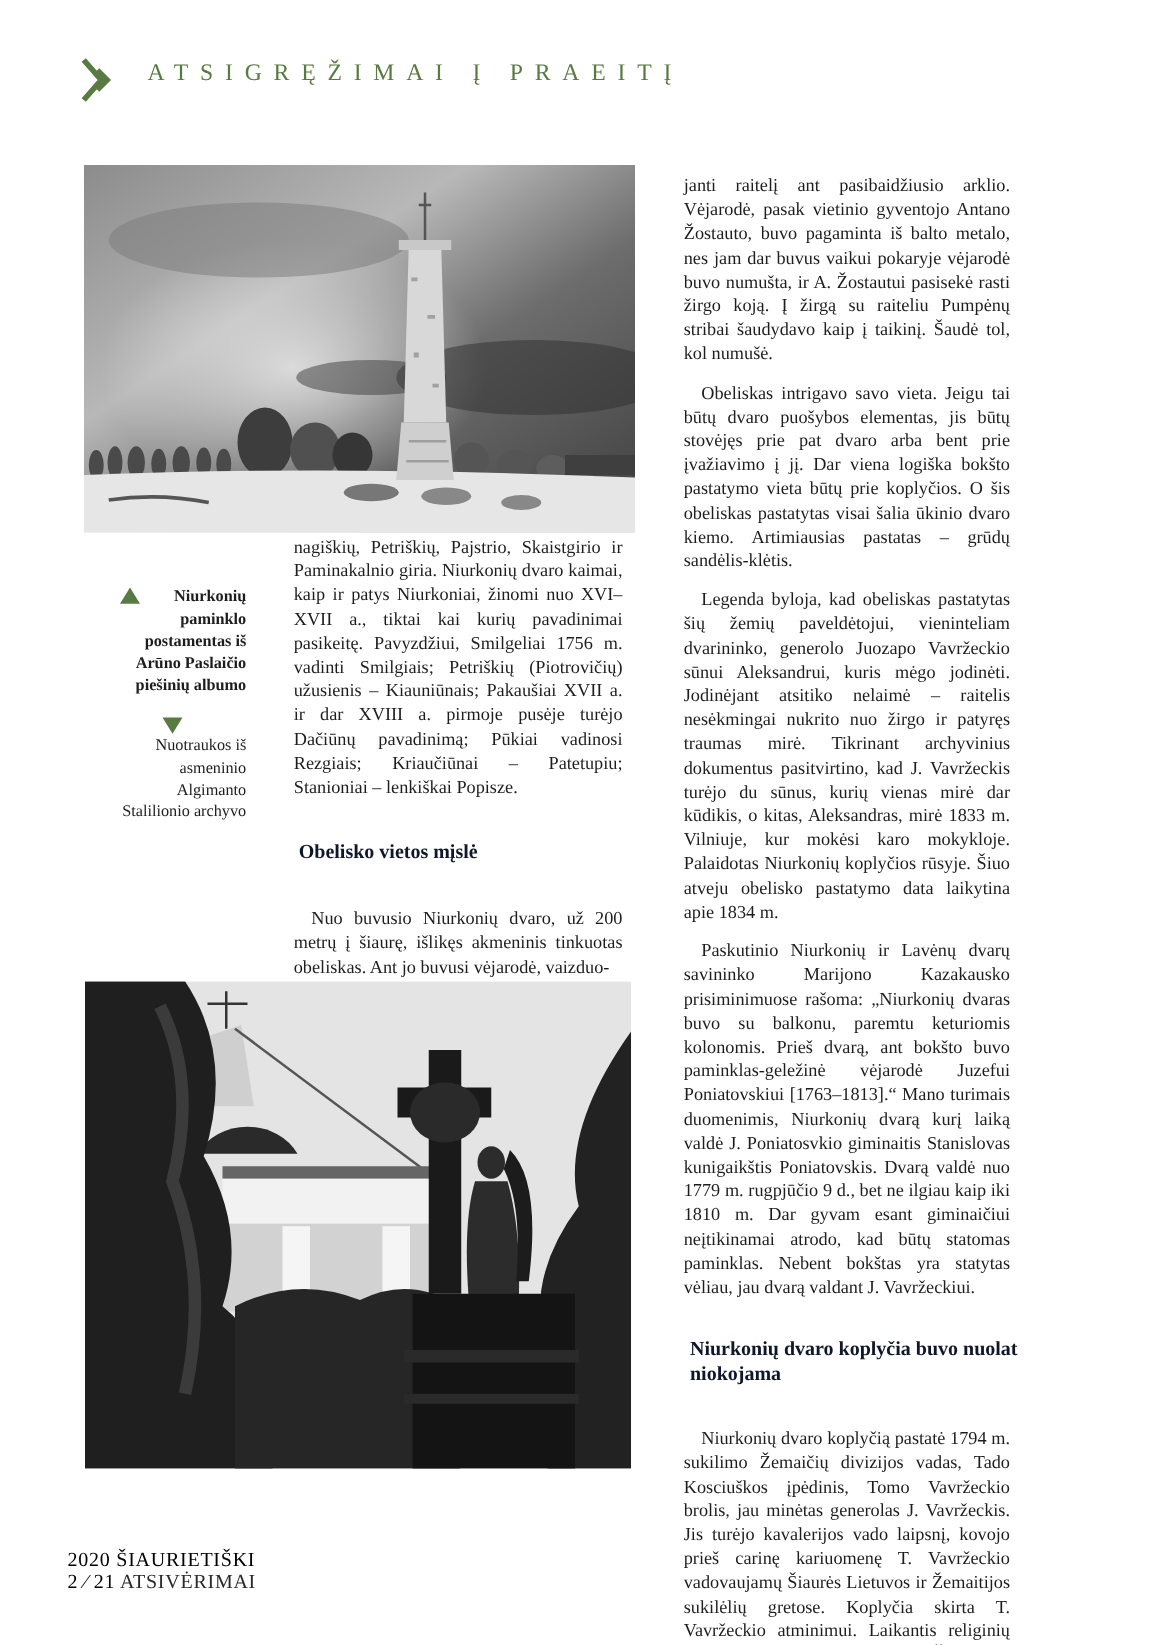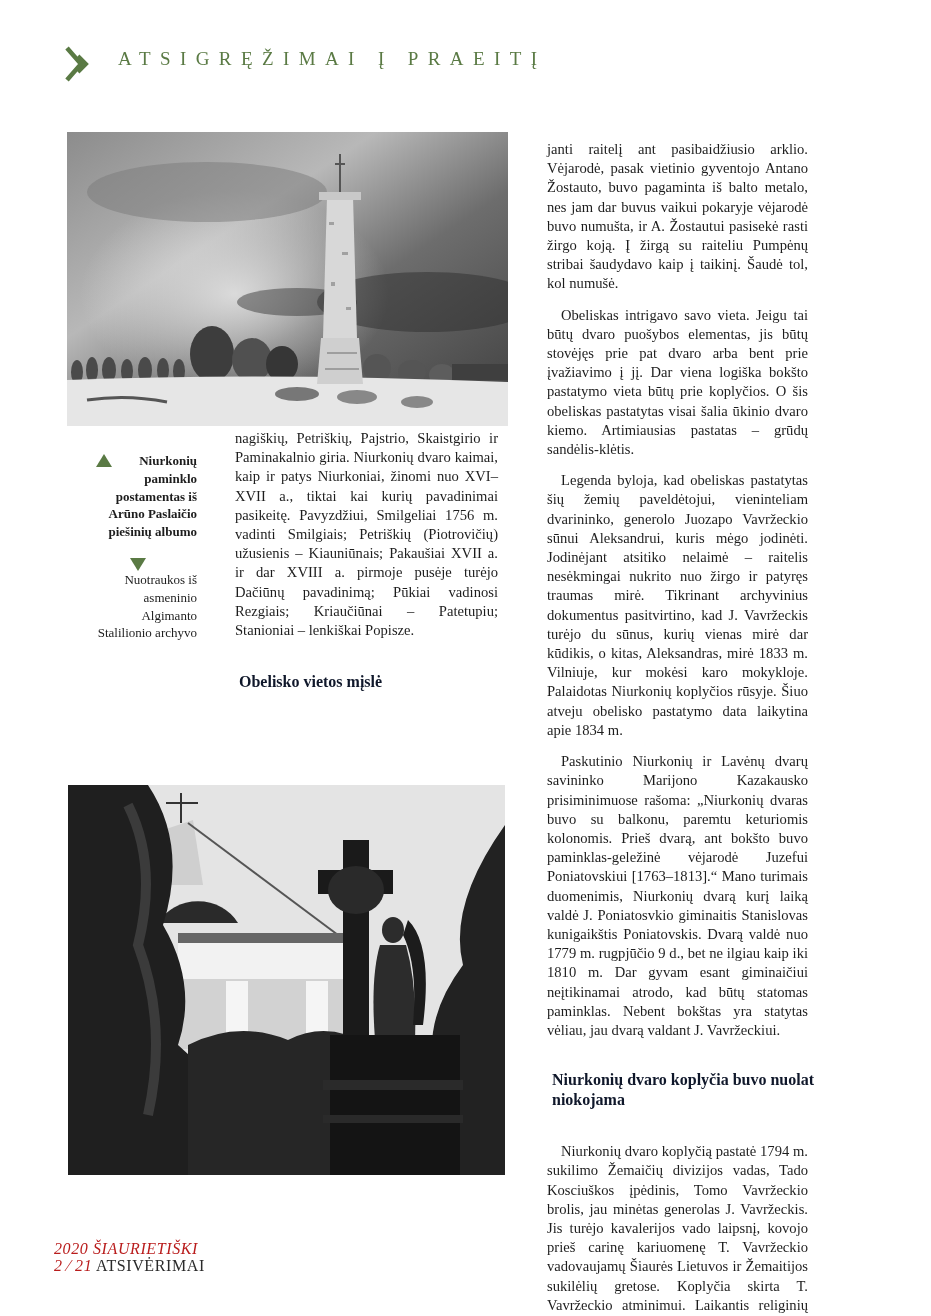--- a/index.html
+++ b/index.html
@@ -16,38 +16,38 @@
          line-height:19.2px; text-align:justify; color:#1d1d1d; }
   .col p { margin:12px; text-indent:14px; }
   .col p.noindent { text-indent:0; }
   .col-right { left:535px; top:128px; width:285px; }
   .col-mid { left:223px; top:417px; width:287px; }
 
   .heading { font-family:"Liberation Serif", serif; font-weight:bold; color:#0f172a;
              font-size:16px; line-height:20px; margin:0; text-align:left; }
 
   
-  .captions { position:absolute; left:90px; top:452px; width:107px; text-align:right;
+  .captions { position:absolute; left:90px; top:468px; width:107px; text-align:right;
               font-family:"Liberation Serif", serif; font-size:13px; line-height:17.8px; color:#1d1d1d; }
   .cap-bold { font-weight:bold; }
   .cap-italic { }
   .tri { display:inline-block; width:0; height:0; float:left; margin-top:2px; margin-left:6px; }
   .tri-up { border-left:8px solid transparent; border-right:8px solid transparent; border-bottom:13px solid #5a7a44; }
   .tri-down { border-left:8px solid transparent; border-right:8px solid transparent; border-top:13px solid #5a7a44; margin-left:40px; }
 
   
   .photo { position:absolute; overflow:hidden; }
   .photo svg { display:block; width:100%; height:100%; }
   .photo-top { left:67px; top:132px; width:441px; height:294px; }
   .photo-bottom { left:68px; top:785px; width:437px; height:390px; }
 
   
   .footer { position:absolute; left:54px; top:1240px; font-family:"Liberation Serif", serif;
             font-size:16px; line-height:17px; letter-spacing:0.6px; }
-  .footer .g { color:#b91c1c;font-style:italic; }
+  .footer .g { color:#000000; }
   .footer .d { color:#2a2a2a;text-align:center; }
 </style>
 </head>
 <body>
 
 <svg class="header-icon" viewBox="0 0 26 38">
   <polyline points="3,3 17,19 3,35" fill="none" stroke="#5a7a44" stroke-width="4.5"></polyline>
   <polyline points="8,11 16,19 8,27" fill="none" stroke="#5a7a44" stroke-width="4" transform="translate(6,0)"></polyline>
 </svg>
 <div class="running-head">ATSIGRĘŽIMAI Į PRAEITĮ</div>
@@ -121,20 +121,21 @@
     <span class="tri tri-down"></span>
     <div class="cap-italic">Nuotraukos iš asmeninio Algimanto Stalilionio archyvo</div>
   </div>
 </div>
 
 <div class="col col-mid">
   <p class="noindent">nagiškių, Petriškių, Pajstrio, Skaistgirio ir Paminakalnio giria. Niurkonių dvaro kaimai, kaip ir patys Niurkoniai, žinomi nuo XVI–XVII a., tiktai kai kurių pavadinimai pasikeitę. Pavyzdžiui, Smilgeliai 1756 m. vadinti Smilgiais; Petriškių (Piotrovičių) užusienis – Kiauniūnais; Pakaušiai XVII a. ir dar XVIII a. pirmoje pusėje turėjo Dačiūnų pavadinimą; Pūkiai vadinosi Rezgiais; Kriaučiūnai – Patetupiu; Stanioniai – lenkiškai Popisze.</p>
   <div style="height:20px"></div>
   <h3 class="heading" style="padding-left:16px">Obelisko vietos mįslė</h3>
   <div style="height:22px"></div>
+  <p>Nuo buvusio Niurkonių dvaro, už 200 metrų į šiaurę, išlikęs akmeninis tinkuotas obeliskas. Ant jo buvusi vėjarodė, vaizduo-</p>
 </div>
 
 <div class="col col-right">
   <p class="noindent">janti raitelį ant pasibaidžiusio arklio. Vėjarodė, pasak vietinio gyventojo Antano Žostauto, buvo pagaminta iš balto metalo, nes jam dar buvus vaikui pokaryje vėjarodė buvo numušta, ir A. Žostautui pasisekė rasti žirgo koją. Į žirgą su raiteliu Pumpėnų stribai šaudydavo kaip į taikinį. Šaudė tol, kol numušė.</p>
   <p>Obeliskas intrigavo savo vieta. Jeigu tai būtų dvaro puošybos elementas, jis būtų stovėjęs prie pat dvaro arba bent prie įvažiavimo į jį. Dar viena logiška bokšto pastatymo vieta būtų prie koplyčios. O šis obeliskas pastatytas visai šalia ūkinio dvaro kiemo. Artimiausias pastatas – grūdų sandėlis-klėtis.</p>
   <p>Legenda byloja, kad obeliskas pastatytas šių žemių paveldėtojui, vieninteliam dvarininko, generolo Juozapo Vavržeckio sūnui Aleksandrui, kuris mėgo jodinėti. Jodinėjant atsitiko nelaimė – raitelis nesėkmingai nukrito nuo žirgo ir patyręs traumas mirė. Tikrinant archyvinius dokumentus pasitvirtino, kad J. Vavržeckis turėjo du sūnus, kurių vienas mirė dar kūdikis, o kitas, Aleksandras, mirė 1833 m. Vilniuje, kur mokėsi karo mokykloje. Palaidotas Niurkonių koplyčios rūsyje. Šiuo atveju obelisko pastatymo data laikytina apie 1834 m.</p>
   <p>Paskutinio Niurkonių ir Lavėnų dvarų savininko Marijono Kazakausko prisiminimuose rašoma: „Niurkonių dvaras buvo su balkonu, paremtu keturiomis kolonomis. Prieš dvarą, ant bokšto buvo paminklas-geležinė vėjarodė Juzefui Poniatovskiui [1763–1813].“ Mano turimais duomenimis, Niurkonių dvarą kurį laiką valdė J. Poniatosvkio giminaitis Stanislovas kunigaikštis Poniatovskis. Dvarą valdė nuo 1779 m. rugpjūčio 9 d., bet ne ilgiau kaip iki 1810 m. Dar gyvam esant giminaičiui neįtikinamai atrodo, kad būtų statomas paminklas. Nebent bokštas yra statytas vėliau, jau dvarą valdant J. Vavržeckiui.</p>
   <div style="height:18px"></div>
   <h3 class="heading" style="padding-left:17px">Niurkonių dvaro koplyčia buvo nuolat niokojama</h3>
   <div style="height:20px"></div>

